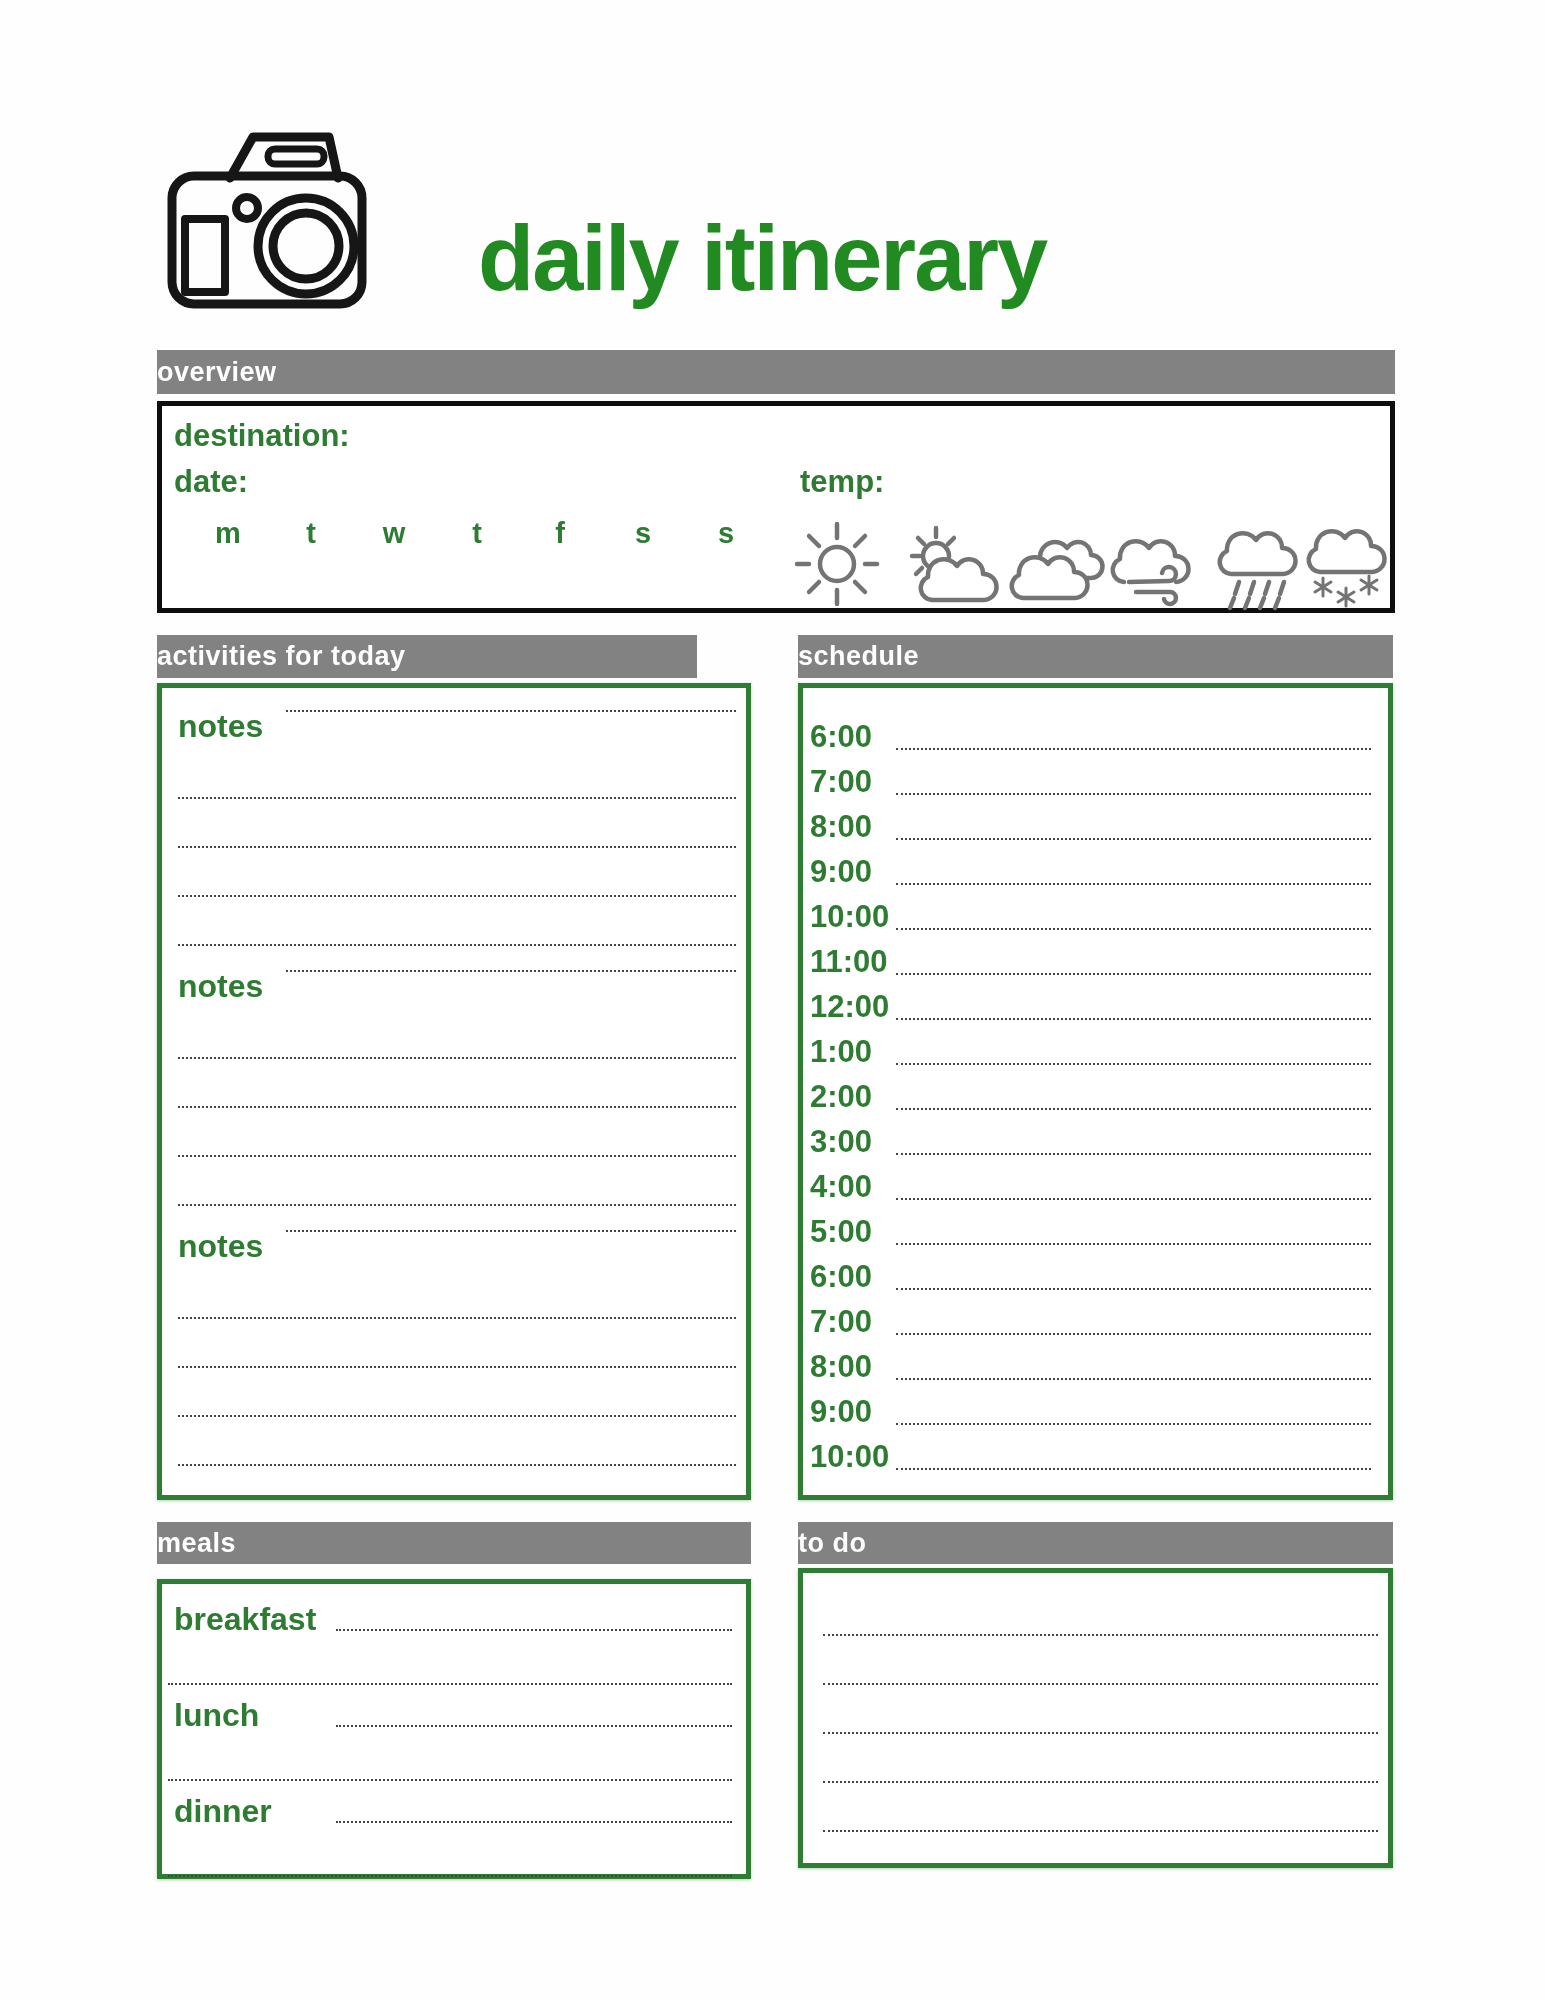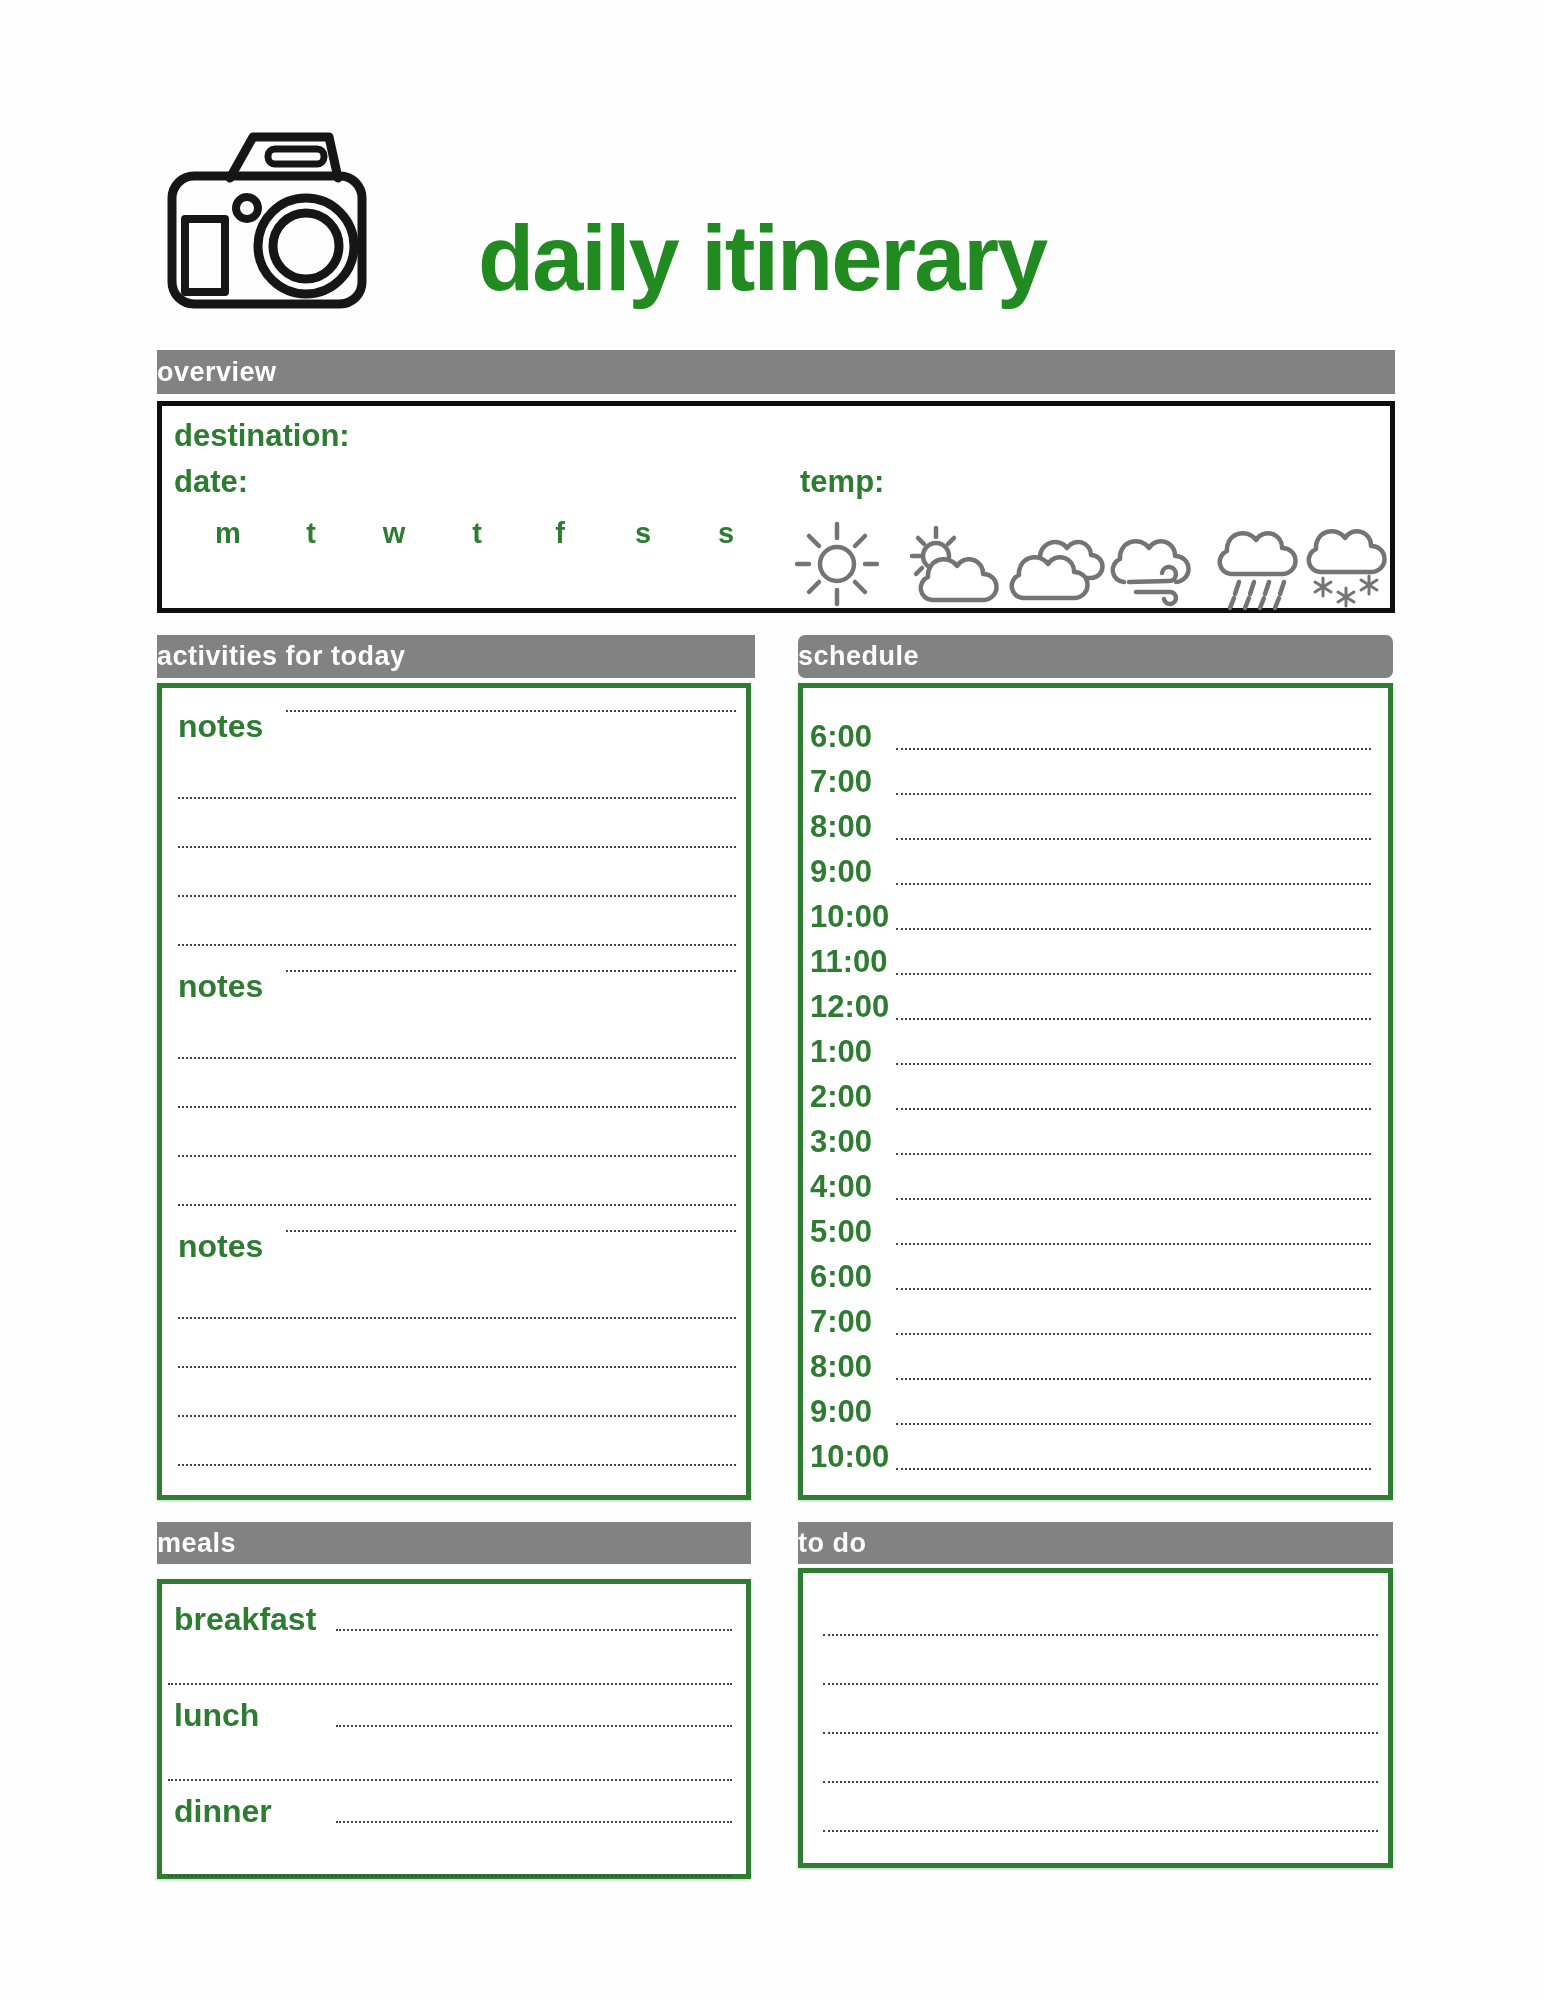--- a/index.html
+++ b/index.html
@@ -8,22 +8,22 @@
 
   
   .camera{position:absolute;left:160px;top:116px;}
   .title{position:absolute;left:478px;top:148px;font-size:92px;font-weight:700;
          letter-spacing:-2px;color:#218a21;line-height:1.05;}
 
   
   .bar{position:absolute;background:#828282;color:#ffffff;display:flex;align-items:center;
        justify-content:flex-start;font-size:27px;font-weight:600;letter-spacing:.5px;}
   .bar-overview{left:157px;top:350px;width:1238px;height:44px;}
-  .bar-activities{left:157px;top:635px;width:598px;height:43px;}
-  .bar-schedule{left:798px;top:635px;width:595px;height:43px;border-radius:7px;}
+  .bar-activities{left:157px;top:635px;width:540px;height:43px;}
+  .bar-schedule{left:798px;top:635px;width:595px;height:43px;}
   .bar-meals{left:157px;top:1522px;width:594px;height:42px;}
   .bar-todo{left:798px;top:1522px;width:595px;height:42px;}
 
   
   .overview-box{position:absolute;left:157px;top:401px;width:1238px;height:212px;
                 background:#ffffff;border:5px solid #0e0e0e;box-sizing:border-box;padding-left:35px;}
   .glabel{color:#2d7c32;font-weight:600;}
   .ov-destination{position:absolute;left:12px;top:12px;font-size:31px;}
   .ov-date{position:absolute;left:12px;top:58px;font-size:31px;}
   .ov-temp{position:absolute;left:638px;top:58px;font-size:31px;}

